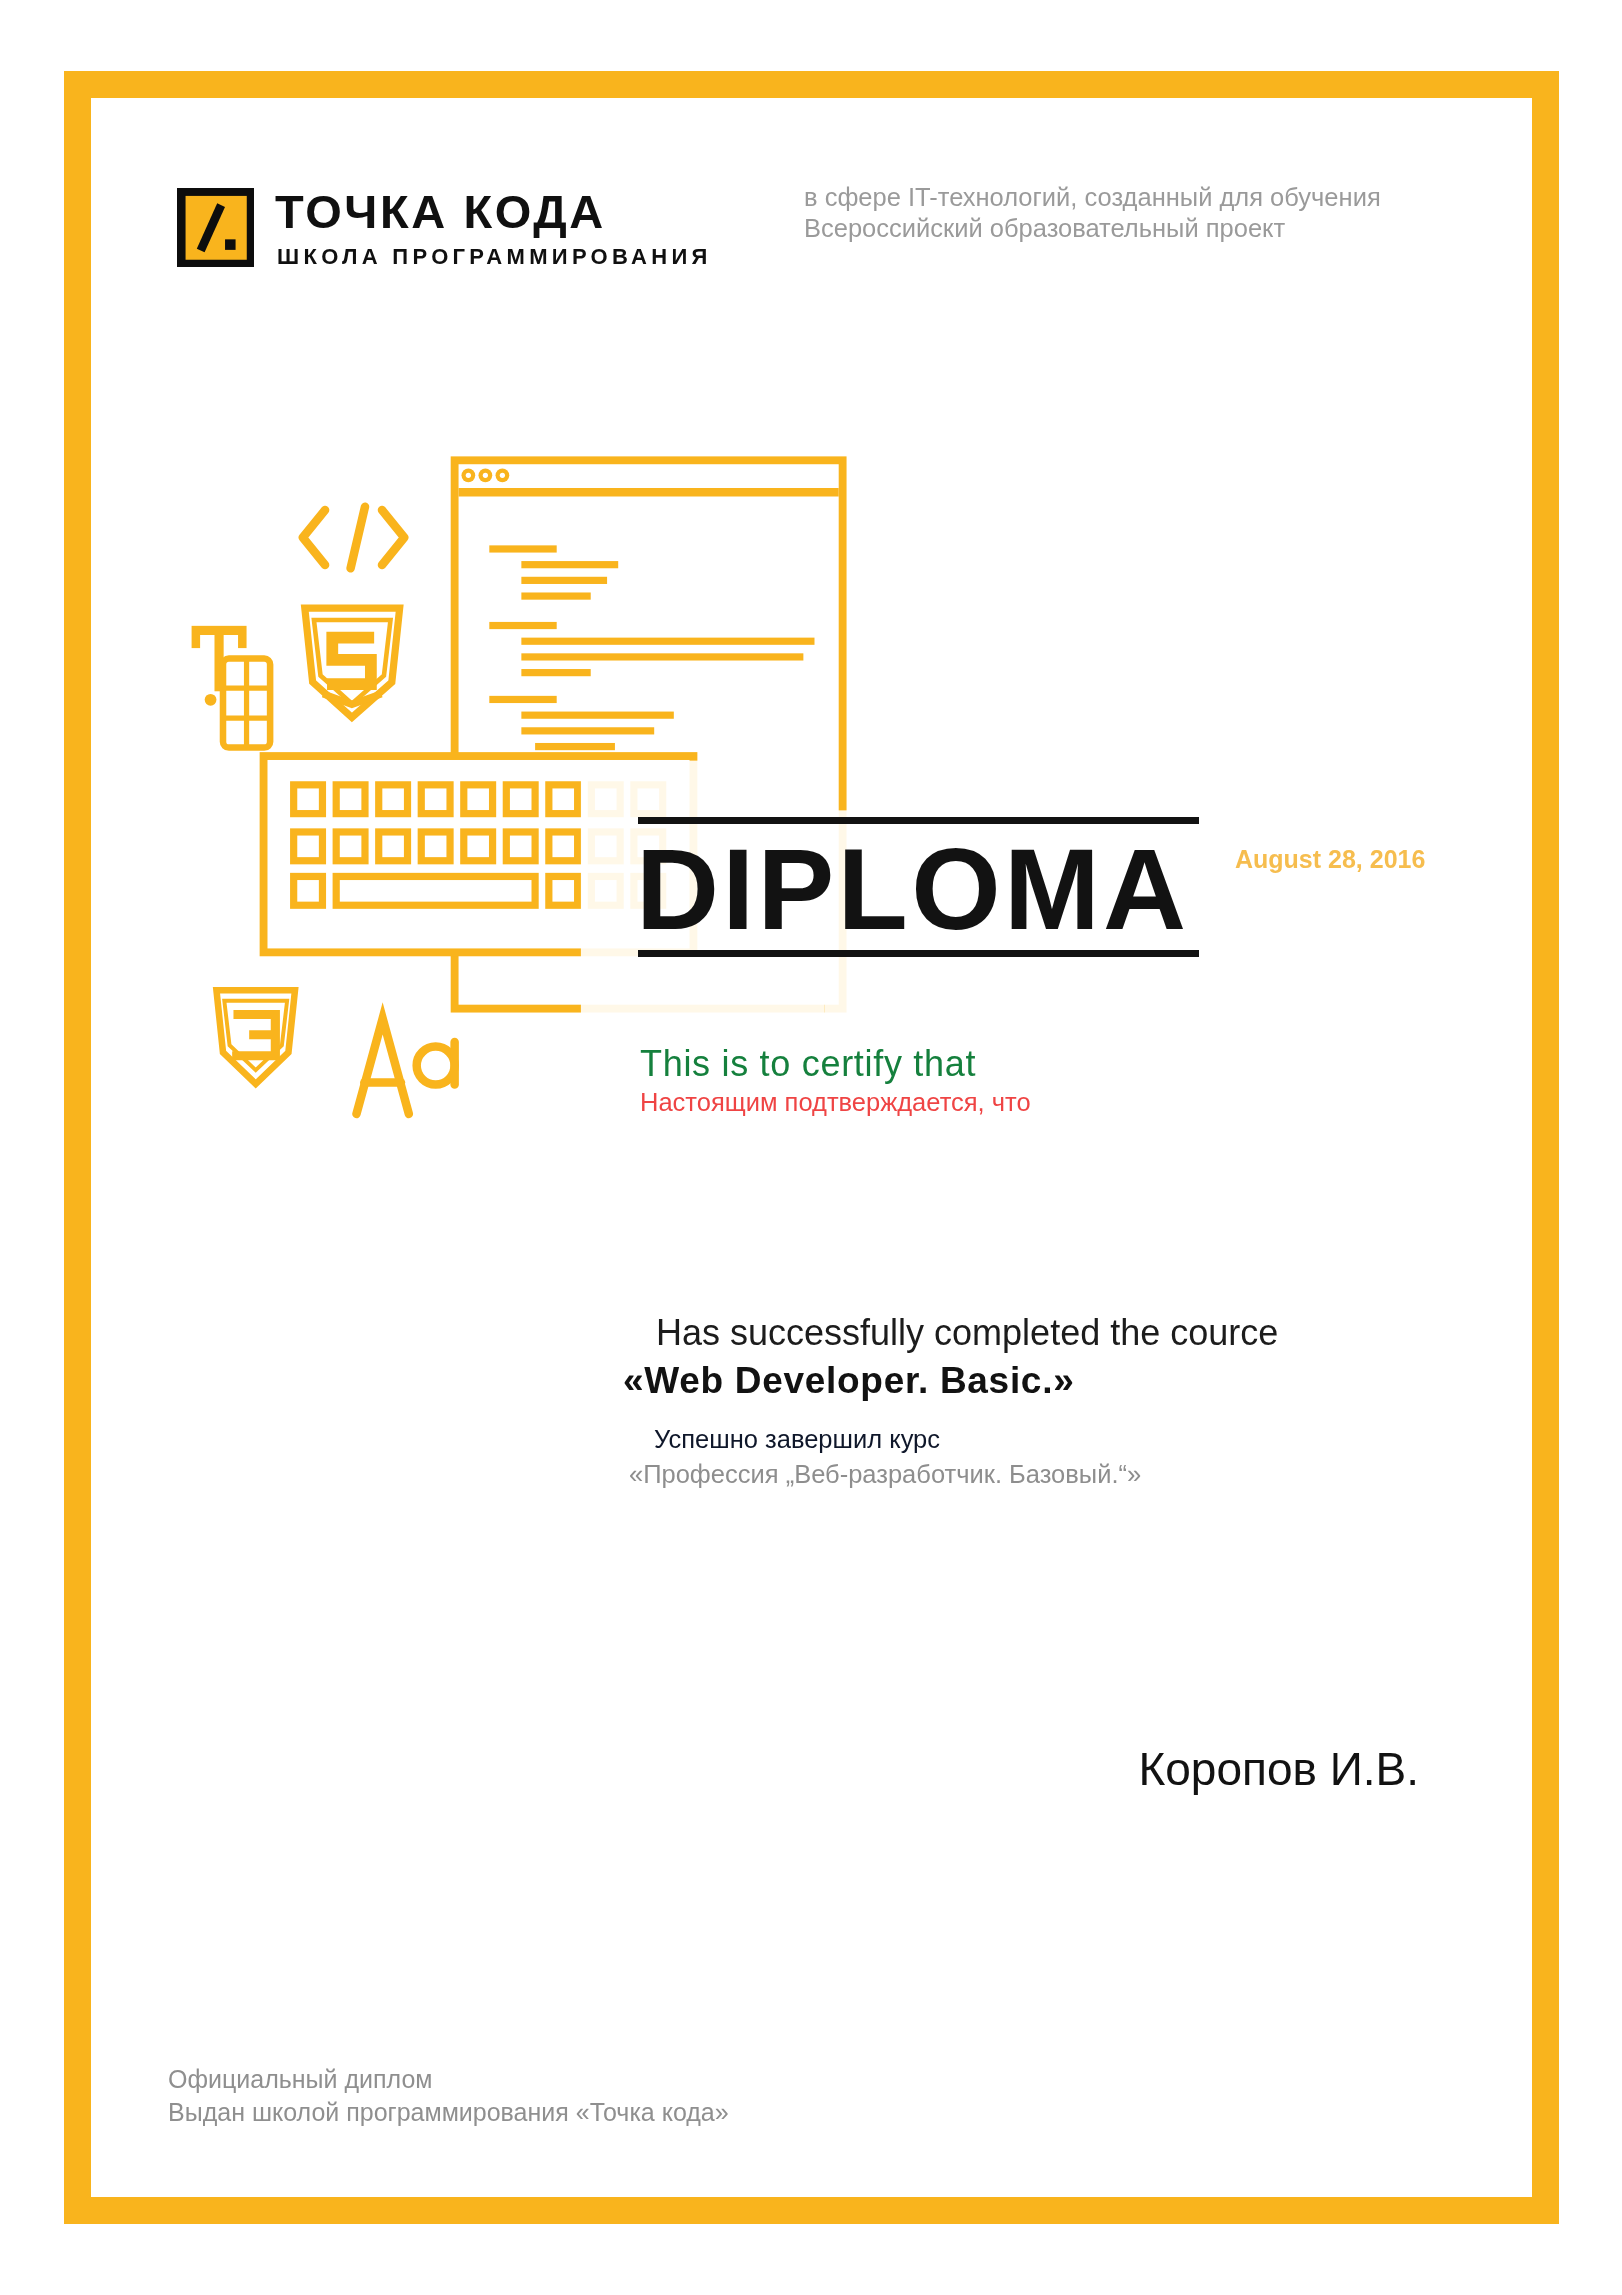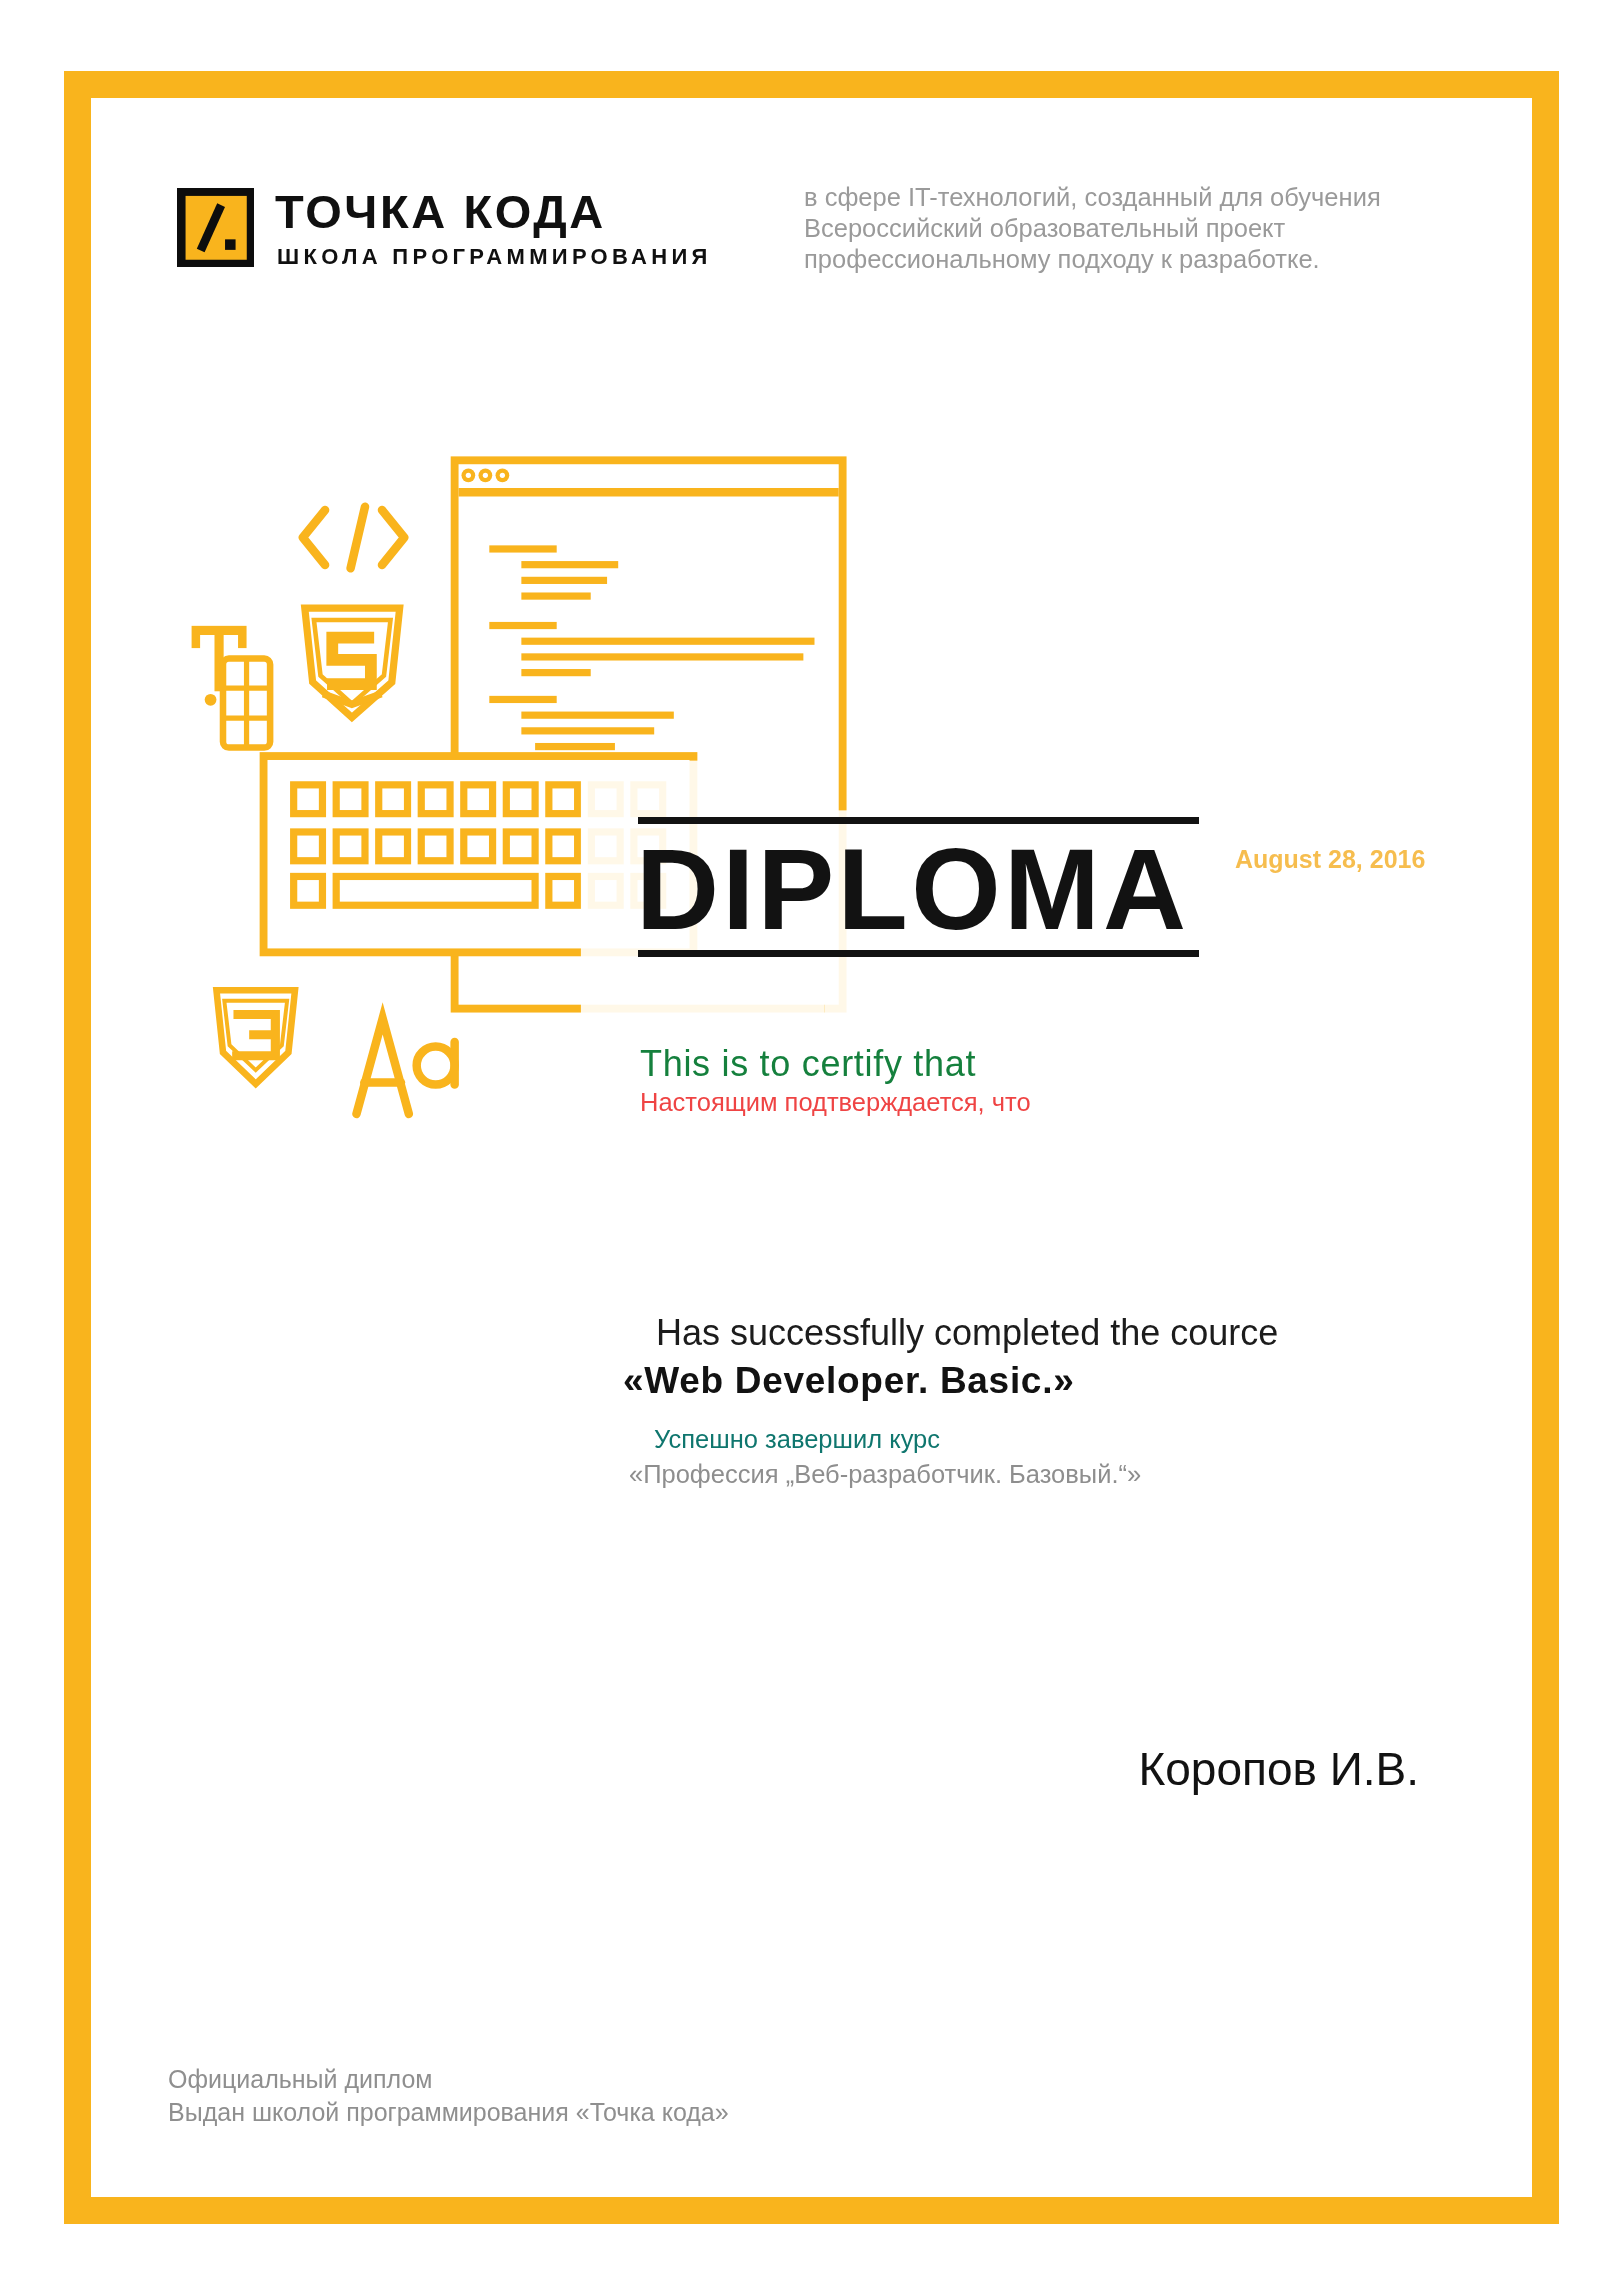--- a/index.html
+++ b/index.html
@@ -19,21 +19,21 @@
   
   .rule{background:#121212;height:6.5px;width:561px;left:638px;}
   .rule-top{top:817px;}
   .rule-bottom{top:950px;}
   .diploma-title{left:636px;top:832px;font-size:115px;font-weight:700;letter-spacing:3.3px;color:#121212;line-height:1;}
   .diploma-date{left:1235px;top:847px;font-size:25px;font-weight:700;color:#F6BD4E;line-height:1;}
   .certify-en{left:640px;top:1046px;font-size:36px;color:#15803d;letter-spacing:0.7px;line-height:1;}
   .certify-ru{left:640px;top:1090px;font-size:25.5px;color:#ef4444;line-height:1;}
   .completed-en{left:656px;top:1315px;font-size:36px;color:#1c1c1c;line-height:1;}
   .course-en{left:623px;top:1362px;font-size:37px;font-weight:700;color:#121212;letter-spacing:0.7px;line-height:1;}
-  .completed-ru{left:654px;top:1427px;font-size:25.5px;color:#0f766e;line-height:1;}
+  .completed-ru{left:654px;top:1427px;font-size:25.5px;color:#0f172a;line-height:1;}
   .course-ru{left:629px;top:1462px;font-size:25.5px;color:#8e8e8e;line-height:1;}
   
   .sig-role{left:168px;top:1743px;font-size:44px;font-weight:700;color:#121212;line-height:1;}
   .sig-name{right:204px;top:1746px;font-size:46px;font-weight:400;color:#121212;line-height:1;}
   
   .footer-note{left:168px;top:2063px;font-size:25px;line-height:33px;color:#8f8f8f;font-weight:400;}
   svg{display:block;}
 </style>
 </head>
 <body>
@@ -48,21 +48,20 @@
     <line x1="67" y1="26" x2="36" y2="95" stroke="#0d0d0d" stroke-width="13"></line>
     <rect x="73" y="78" width="16" height="16" fill="#0d0d0d"></rect>
   </svg>
 
   <div class="abs logo-title">ТОЧКА КОДА</div>
   <div class="abs logo-subtitle">ШКОЛА ПРОГРАММИРОВАНИЯ</div>
 
   <div class="abs header-desc">
     <div>в сфере IT-технологий, созданный для обучения</div>
     <div>Всероссийский образовательный проект</div>
-    <div>профессиональному подходу к разработке.</div>
   </div>
 
   <svg class="abs" style="left:183px;top:406px;" width="733" height="759" viewBox="280 620 1120 1160">
     <g fill="none" stroke="#F9B41D">
 
       <g>
         <rect x="695" y="703" width="593" height="838" stroke-width="12"></rect>
         <line x1="701" y1="752" x2="1282" y2="752" stroke-width="13"></line>
       </g>
 

